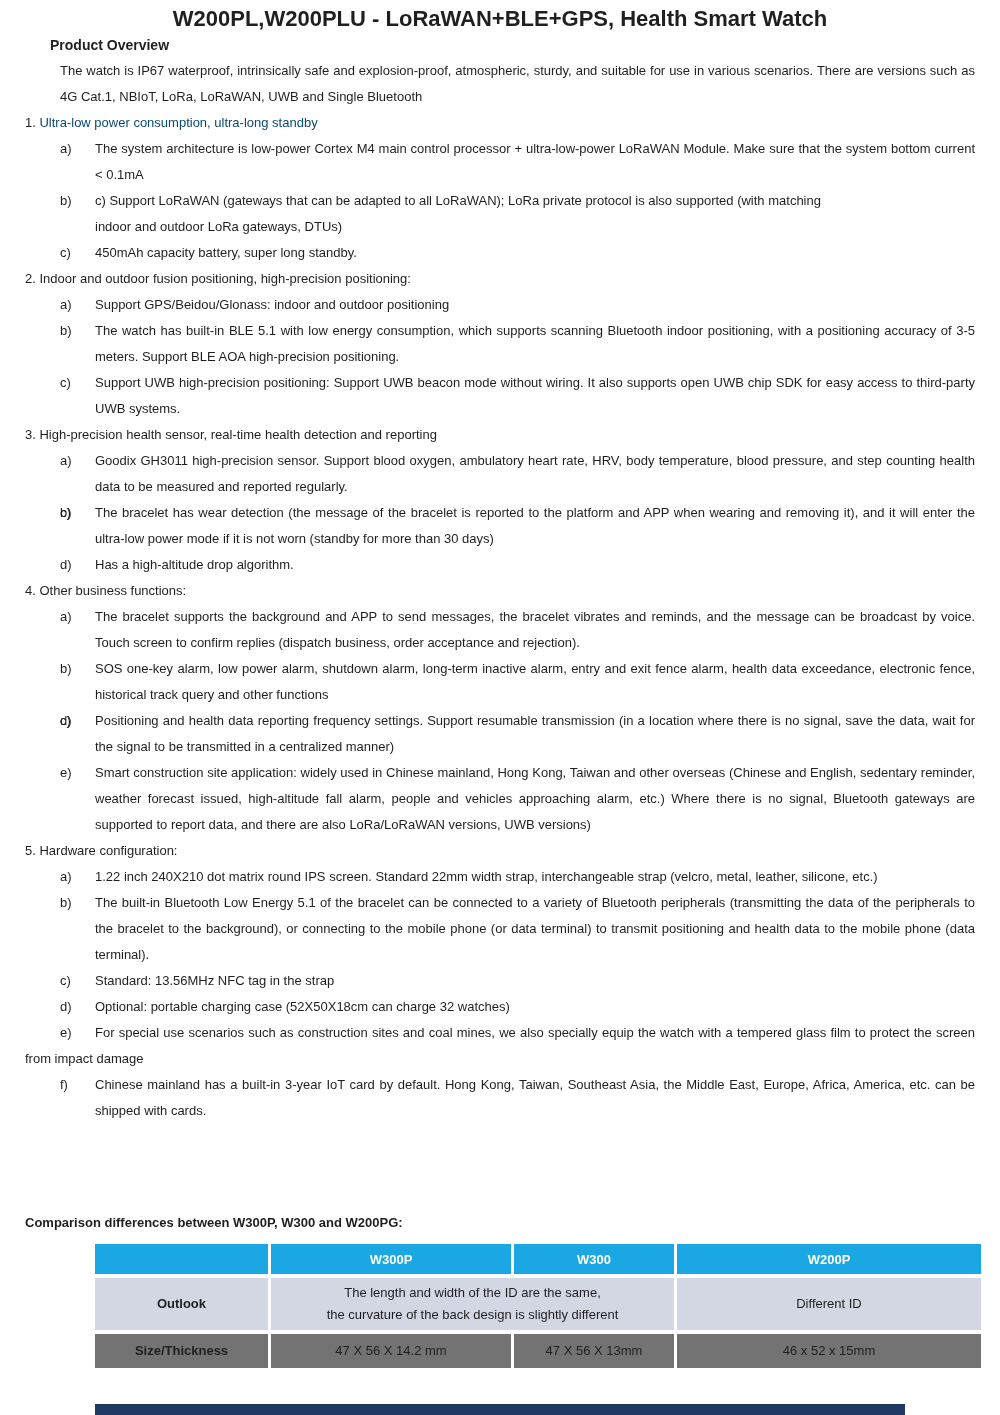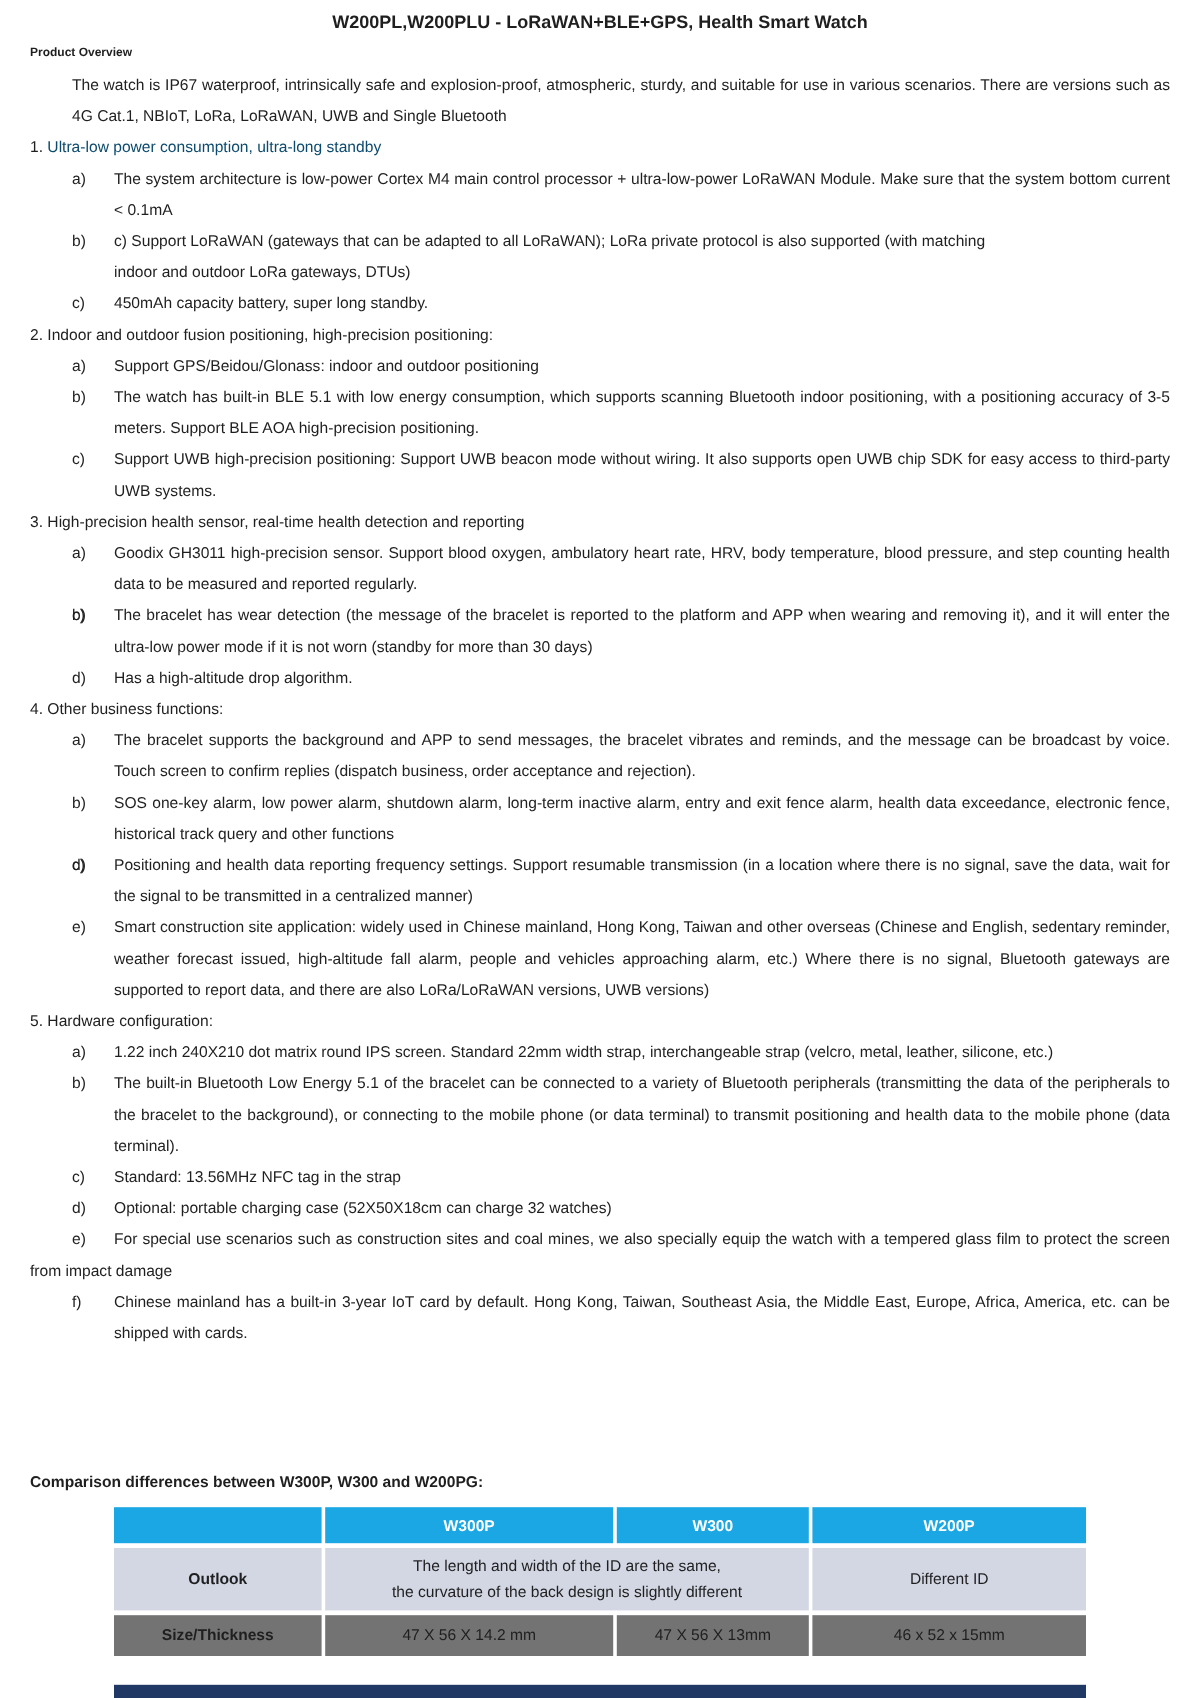--- a/index.html
+++ b/index.html
@@ -8,37 +8,37 @@
     width: 1000px; height: 1415px;
     background: #ffffff;
     font-family: "Liberation Sans", sans-serif;
     font-size: 13px;
     color: #1f1f1f;
     position: relative;
     overflow: hidden;
   }
   .page { padding: 6px 25px 0 25px; }
   .content { height: 1198px; overflow: hidden; }
-  .doc-title { text-align: center; font-weight: bold; font-size: 15px; line-height: 26px; }
-  .h-overview { font-weight: bold; font-size: 10px; line-height: 26px; }
+  .doc-title { text-align: center; font-weight: bold; font-size: 22px; line-height: 26px; }
+  .h-overview { font-weight: bold; font-size: 14px; line-height: 26px; margin-left: 25px; }
   .intro { margin-left: 35px; line-height: 26px; text-align: justify; }
   .section-heading { line-height: 26px; }
   .item {
     position: relative;
     margin-left: 70px;
     line-height: 26px;
     text-align: justify;
   }
   .item .item-label { position: absolute; left: -35px; top: 0; }
   .item.full-bleed { margin-left: 0; text-indent: 70px; }
   .item.full-bleed .item-label { position: absolute; left: 35px; top: 0; text-indent: 0; }
-  .cmp-heading { font-weight: bold; line-height: 26px; margin-top: 18px; }
+  .cmp-heading { font-weight: bold; line-height: 26px; margin-top: 6px; }
   .cmp-table {
     margin-left: 70px; margin-top: 8px;
-    width: 810px;
+    width: 886px;
     display: grid;
     grid-template-columns: 173px 240px 160px 1fr;
     column-gap: 3px;
     row-gap: 4px;
     background: #ffffff;
   }
   .cmp-table .th {
     background: #1aa7e4; color: #ffffff; font-weight: bold;
     height: 30px; display: flex; align-items: center; justify-content: center;
   }

